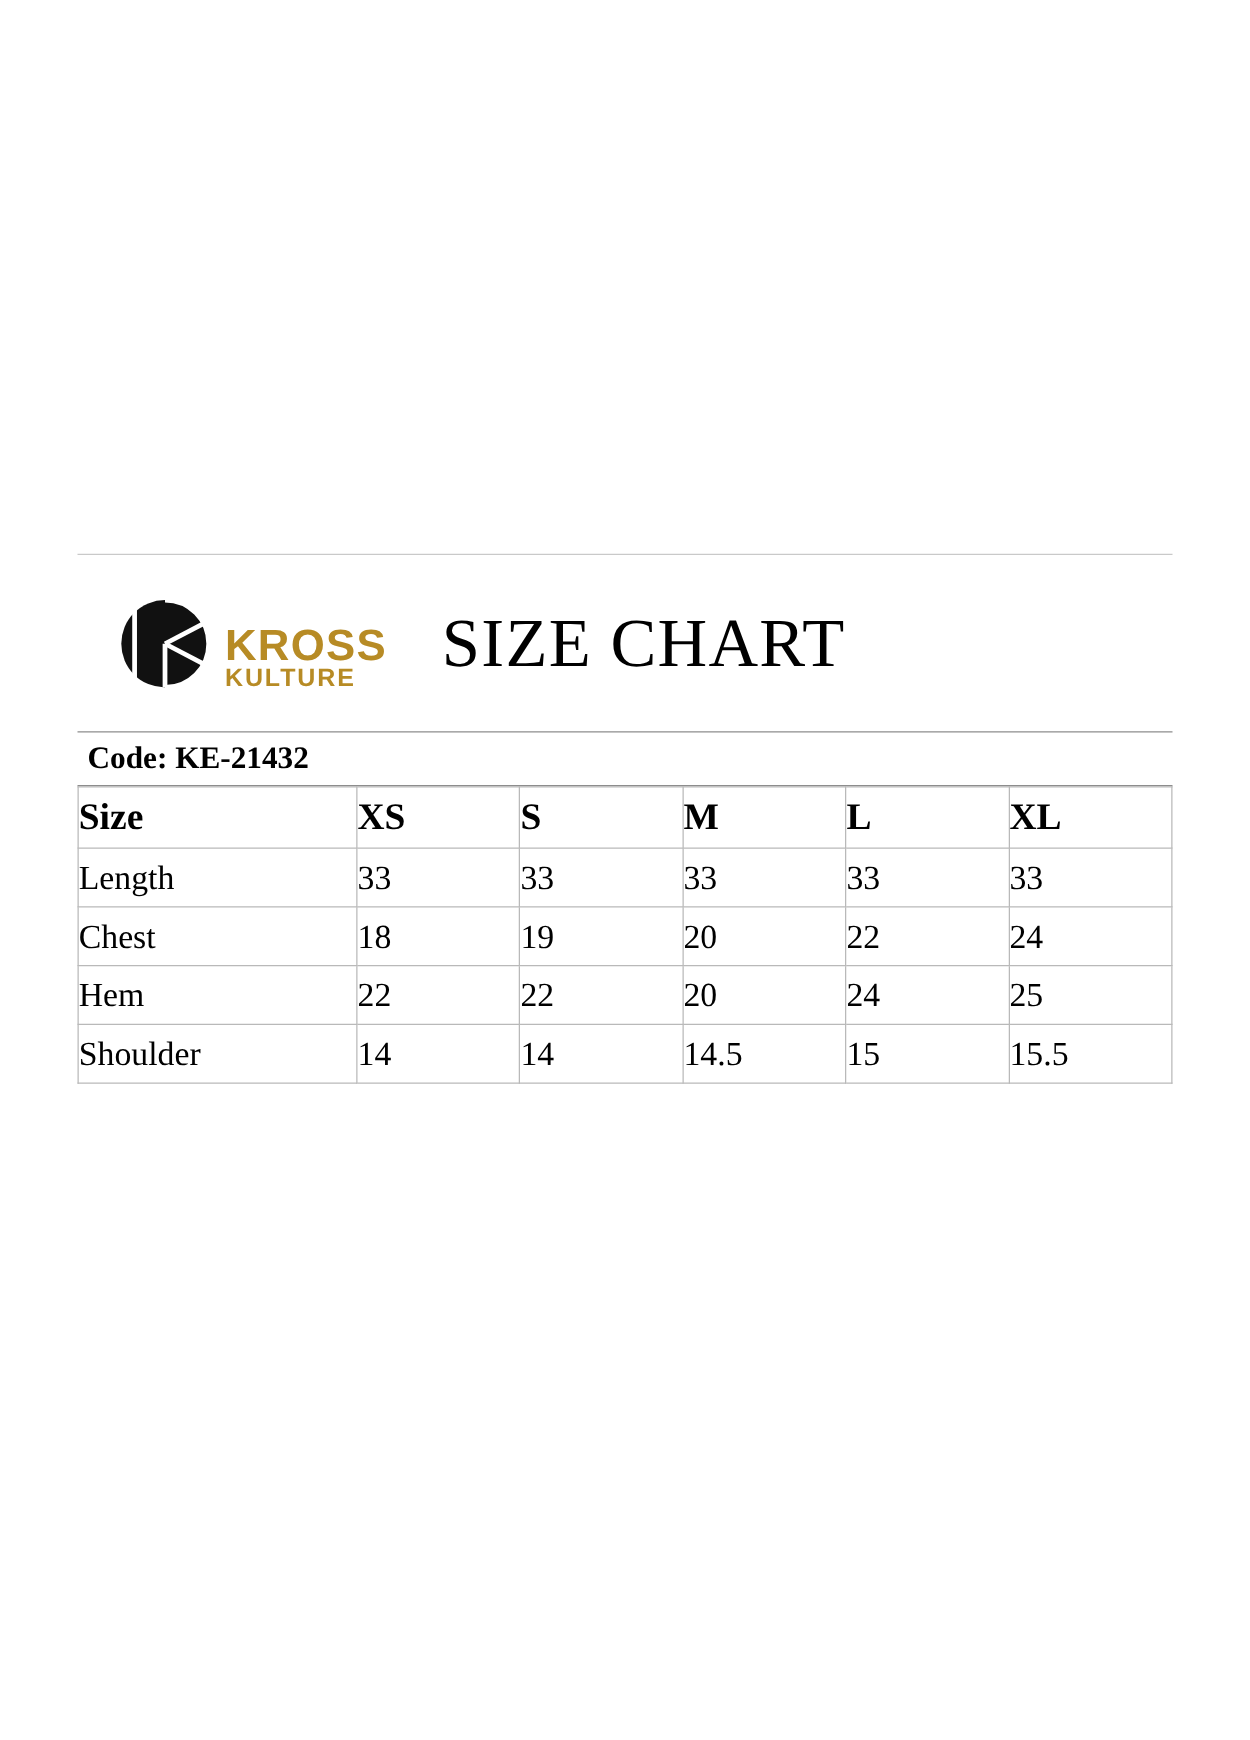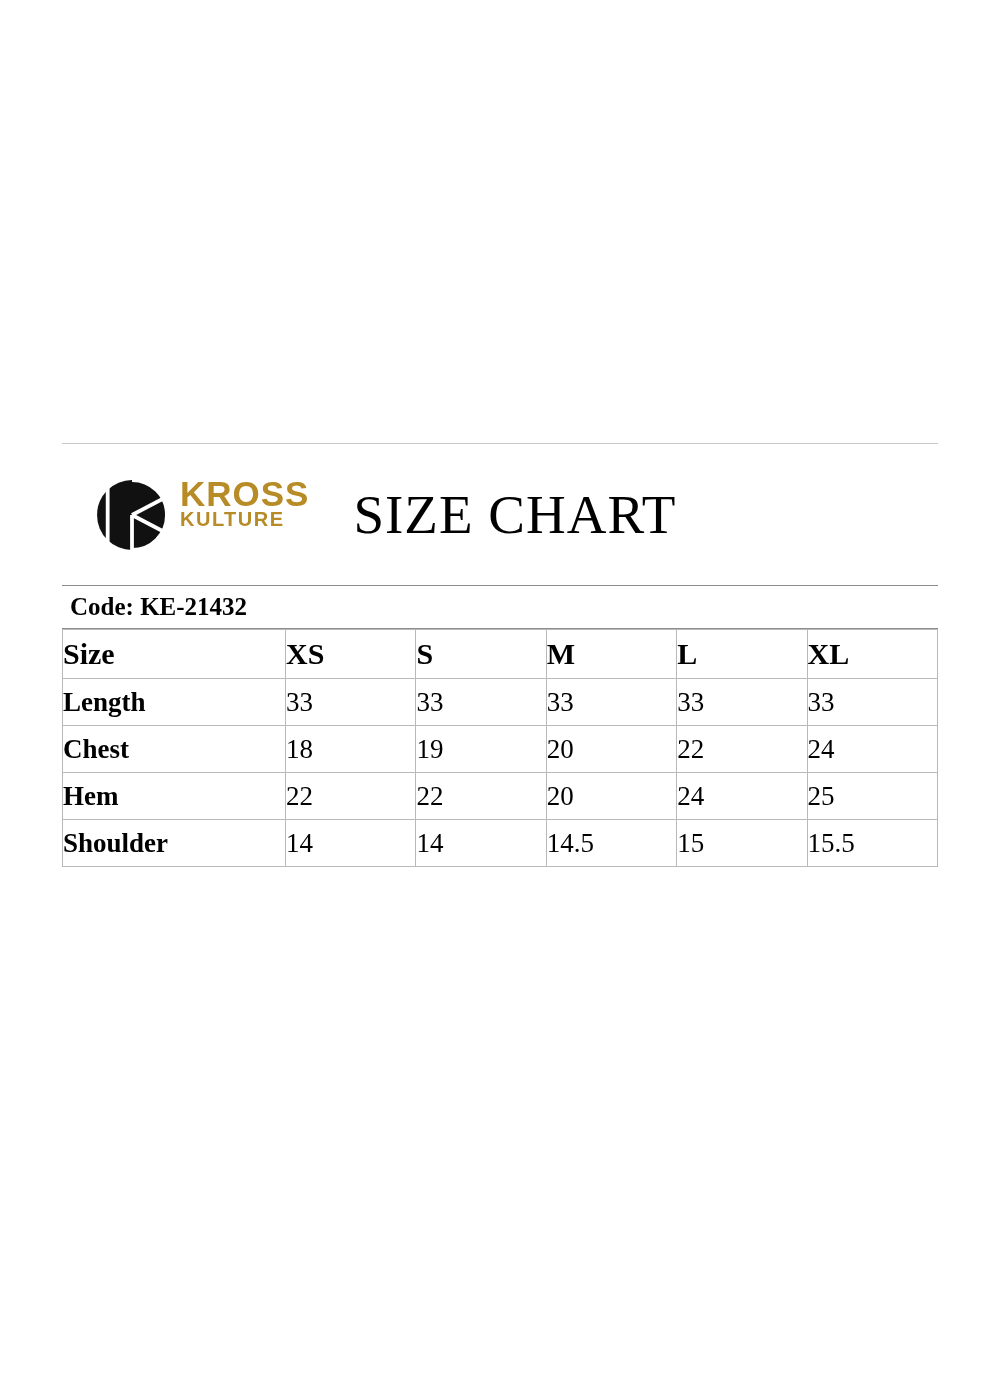--- a/index.html
+++ b/index.html
@@ -29,21 +29,21 @@
     border-bottom: 1px solid #8d8d8d;
     height: 143px;
     display: flex;
     align-items: center;
     padding-left: 32px;
     box-sizing: border-box;
   }
 
   .logo-wrap {
     display: flex;
-    align-items: flex-start;
+    align-items: flex-end;
     flex: 0 0 auto;
   }
 
   .logo-mark {
     width: 76px;
     height: 76px;
     flex: 0 0 auto;
   }
 
   .logo-words {
@@ -98,21 +98,21 @@
     height: 46px;
     vertical-align: middle;
   }
   table.size-table thead th {
     font-weight: 700;
     font-size: 30px;
     height: 48px;
   }
   table.size-table td.rowlabel {
     font-size: 27px;
-    font-weight: 700;
+    font-weight: 400;
   }
   table.size-table tr td:first-child,
   table.size-table tr th:first-child {
     border-left: 1px solid #b9b9b9;
   }
 </style>
 </head>
 <body>
 
 <div id="sheet">

